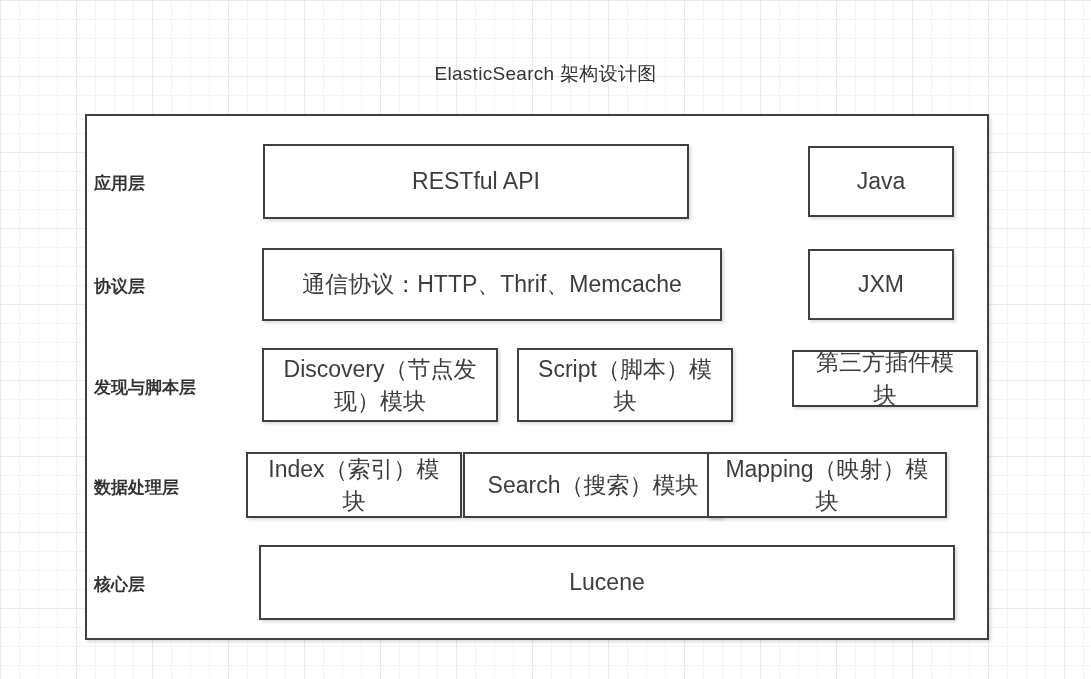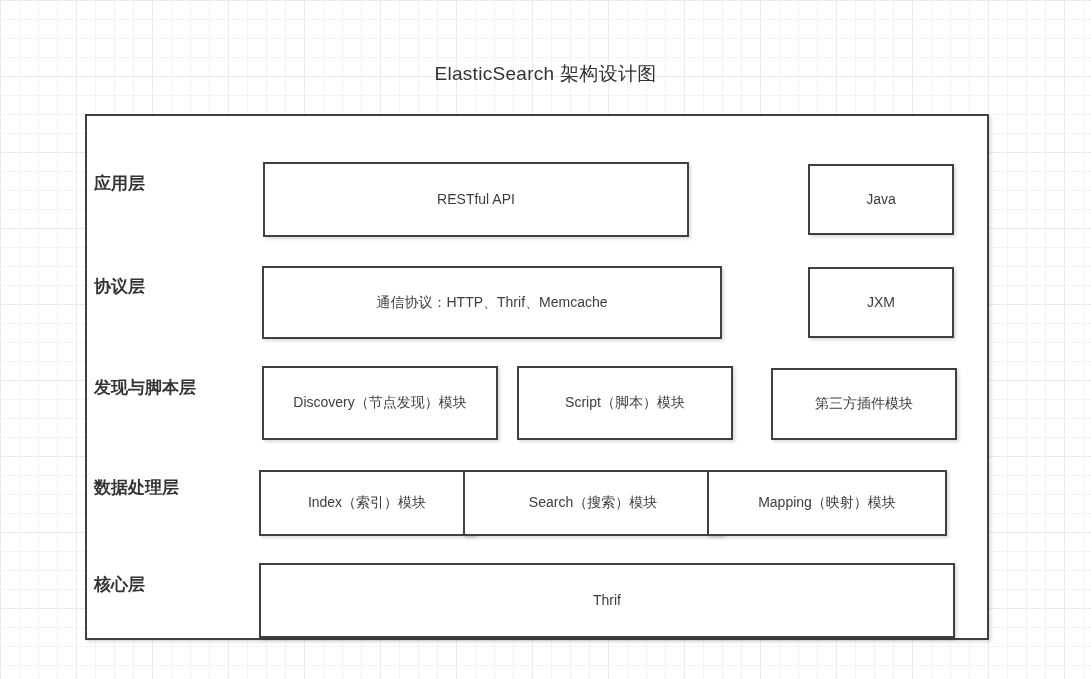--- a/index.html
+++ b/index.html
@@ -54,25 +54,24 @@
   .box {
     position: absolute;
     box-sizing: border-box;
     border: 2px solid #404040;
     background: #ffffff;
     box-shadow: 2px 2px 3px rgba(0,0,0,0.14);
     display: flex;
     align-items: center;
     justify-content: center;
     text-align: center;
-    font-size: 14px;
+    font-size: 23px;
     line-height: 1.4;
     color: #3d3d3d;
     padding: 0 12px;
-    margin-top: 18px;
   }
 </style>
 </head>
 <body>
 
 <div class="canvas">
 
   <div class="diagram-title">ElasticSearch 架构设计图</div>
 
   <div class="outer-frame"></div>
@@ -84,21 +83,21 @@
   <div class="layer-label" style="top:573px;">核心层</div>
 
   <div class="box" style="left:263px; top:144px; width:426px; height:75px;">RESTful API</div>
   <div class="box" style="left:808px; top:146px; width:146px; height:71px;text-align:right;">Java</div>
 
   <div class="box" style="left:262px; top:248px; width:460px; height:73px;">通信协议：HTTP、Thrif、Memcache</div>
   <div class="box" style="left:808px; top:249px; width:146px; height:71px;">JXM</div>
 
   <div class="box" style="left:262px; top:348px; width:236px; height:74px;">Discovery（节点发现）模块</div>
   <div class="box" style="left:517px; top:348px; width:216px; height:74px;text-align:center;">Script（脚本）模块</div>
-  <div class="box" style="left:771px; top:350px; width:186px; height:72px;">第三方插件模块</div>
+  <div class="box" style="left:792px; top:350px; width:186px; height:57px;">第三方插件模块</div>
 
-  <div class="box" style="left:259px; top:452px; width:216px; height:66px;">Index（索引）模块</div>
+  <div class="box" style="left:246px; top:452px; width:216px; height:66px;">Index（索引）模块</div>
   <div class="box" style="left:463px; top:452px; width:260px; height:66px;">Search（搜索）模块</div>
   <div class="box" style="left:707px; top:452px; width:240px; height:66px;">Mapping（映射）模块</div>
 
-  <div class="box" style="left:259px; top:545px; width:696px; height:75px;">Thrif</div>
+  <div class="box" style="left:259px; top:545px; width:696px; height:75px;">Lucene</div>
 
 </div>
 
 </body></html>

